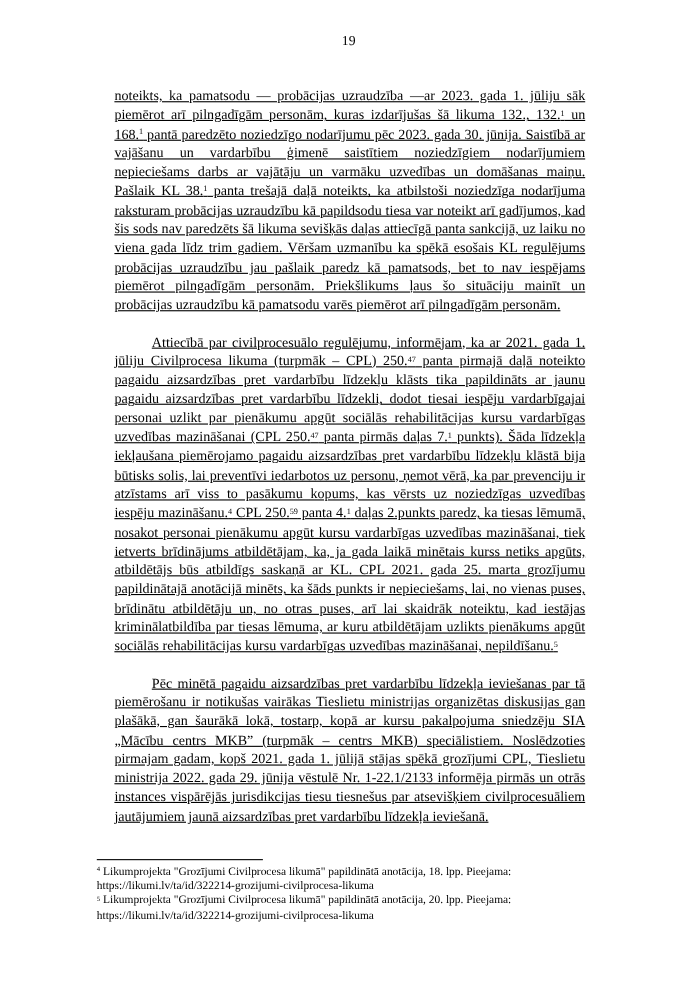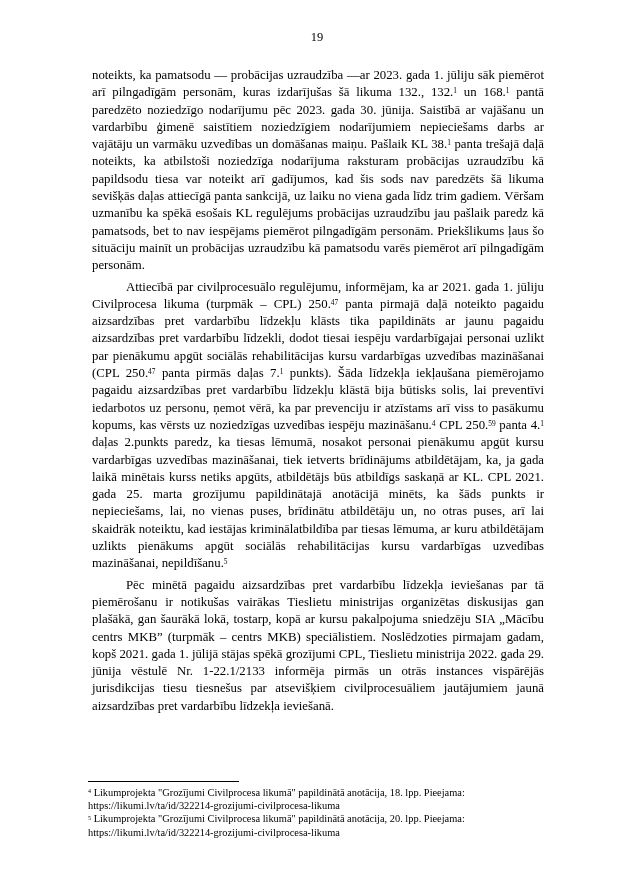--- a/index.html
+++ b/index.html
@@ -1,21 +1,21 @@
 <!DOCTYPE html>
 <html><head>
 <meta charset="utf-8">
 <style>
   html,body{margin:0;padding:0;}
   body{width:634px;height:896px;background:#ffffff;position:relative;overflow:hidden;
        font-family:"Liberation Serif","DejaVu Serif",serif;color:#000;}
   .page{position:absolute;inset:0;background:#ffffff;}
   .page-number{position:absolute;top:30px;left:0;width:100%;text-align:center;font-size:12.5px;}
   .body-text{position:absolute;top:63px;left:88px;width:460px;font-size:12.8px;line-height:17.3px;text-align:justify;}
-  .para{margin:4px;padding:0;}
+  .para{margin:16px;padding:0;text-decoration:underline;}
   .para.indent{text-indent:34px;}
   sup{font-size:58%;line-height:0;vertical-align:baseline;position:relative;top:-0.45em;}
   .footnotes{position:absolute;left:88px;top:781px;width:460px;font-size:10.4px;line-height:13.2px;}
   .fn-rule{width:151px;height:0;border-top:1px solid #000;margin:0 0 4px 0;}
   .fn-line{margin:0;padding:0;text-align:left;}
 </style>
 </head>
 <body>
 
 <div class="page">

